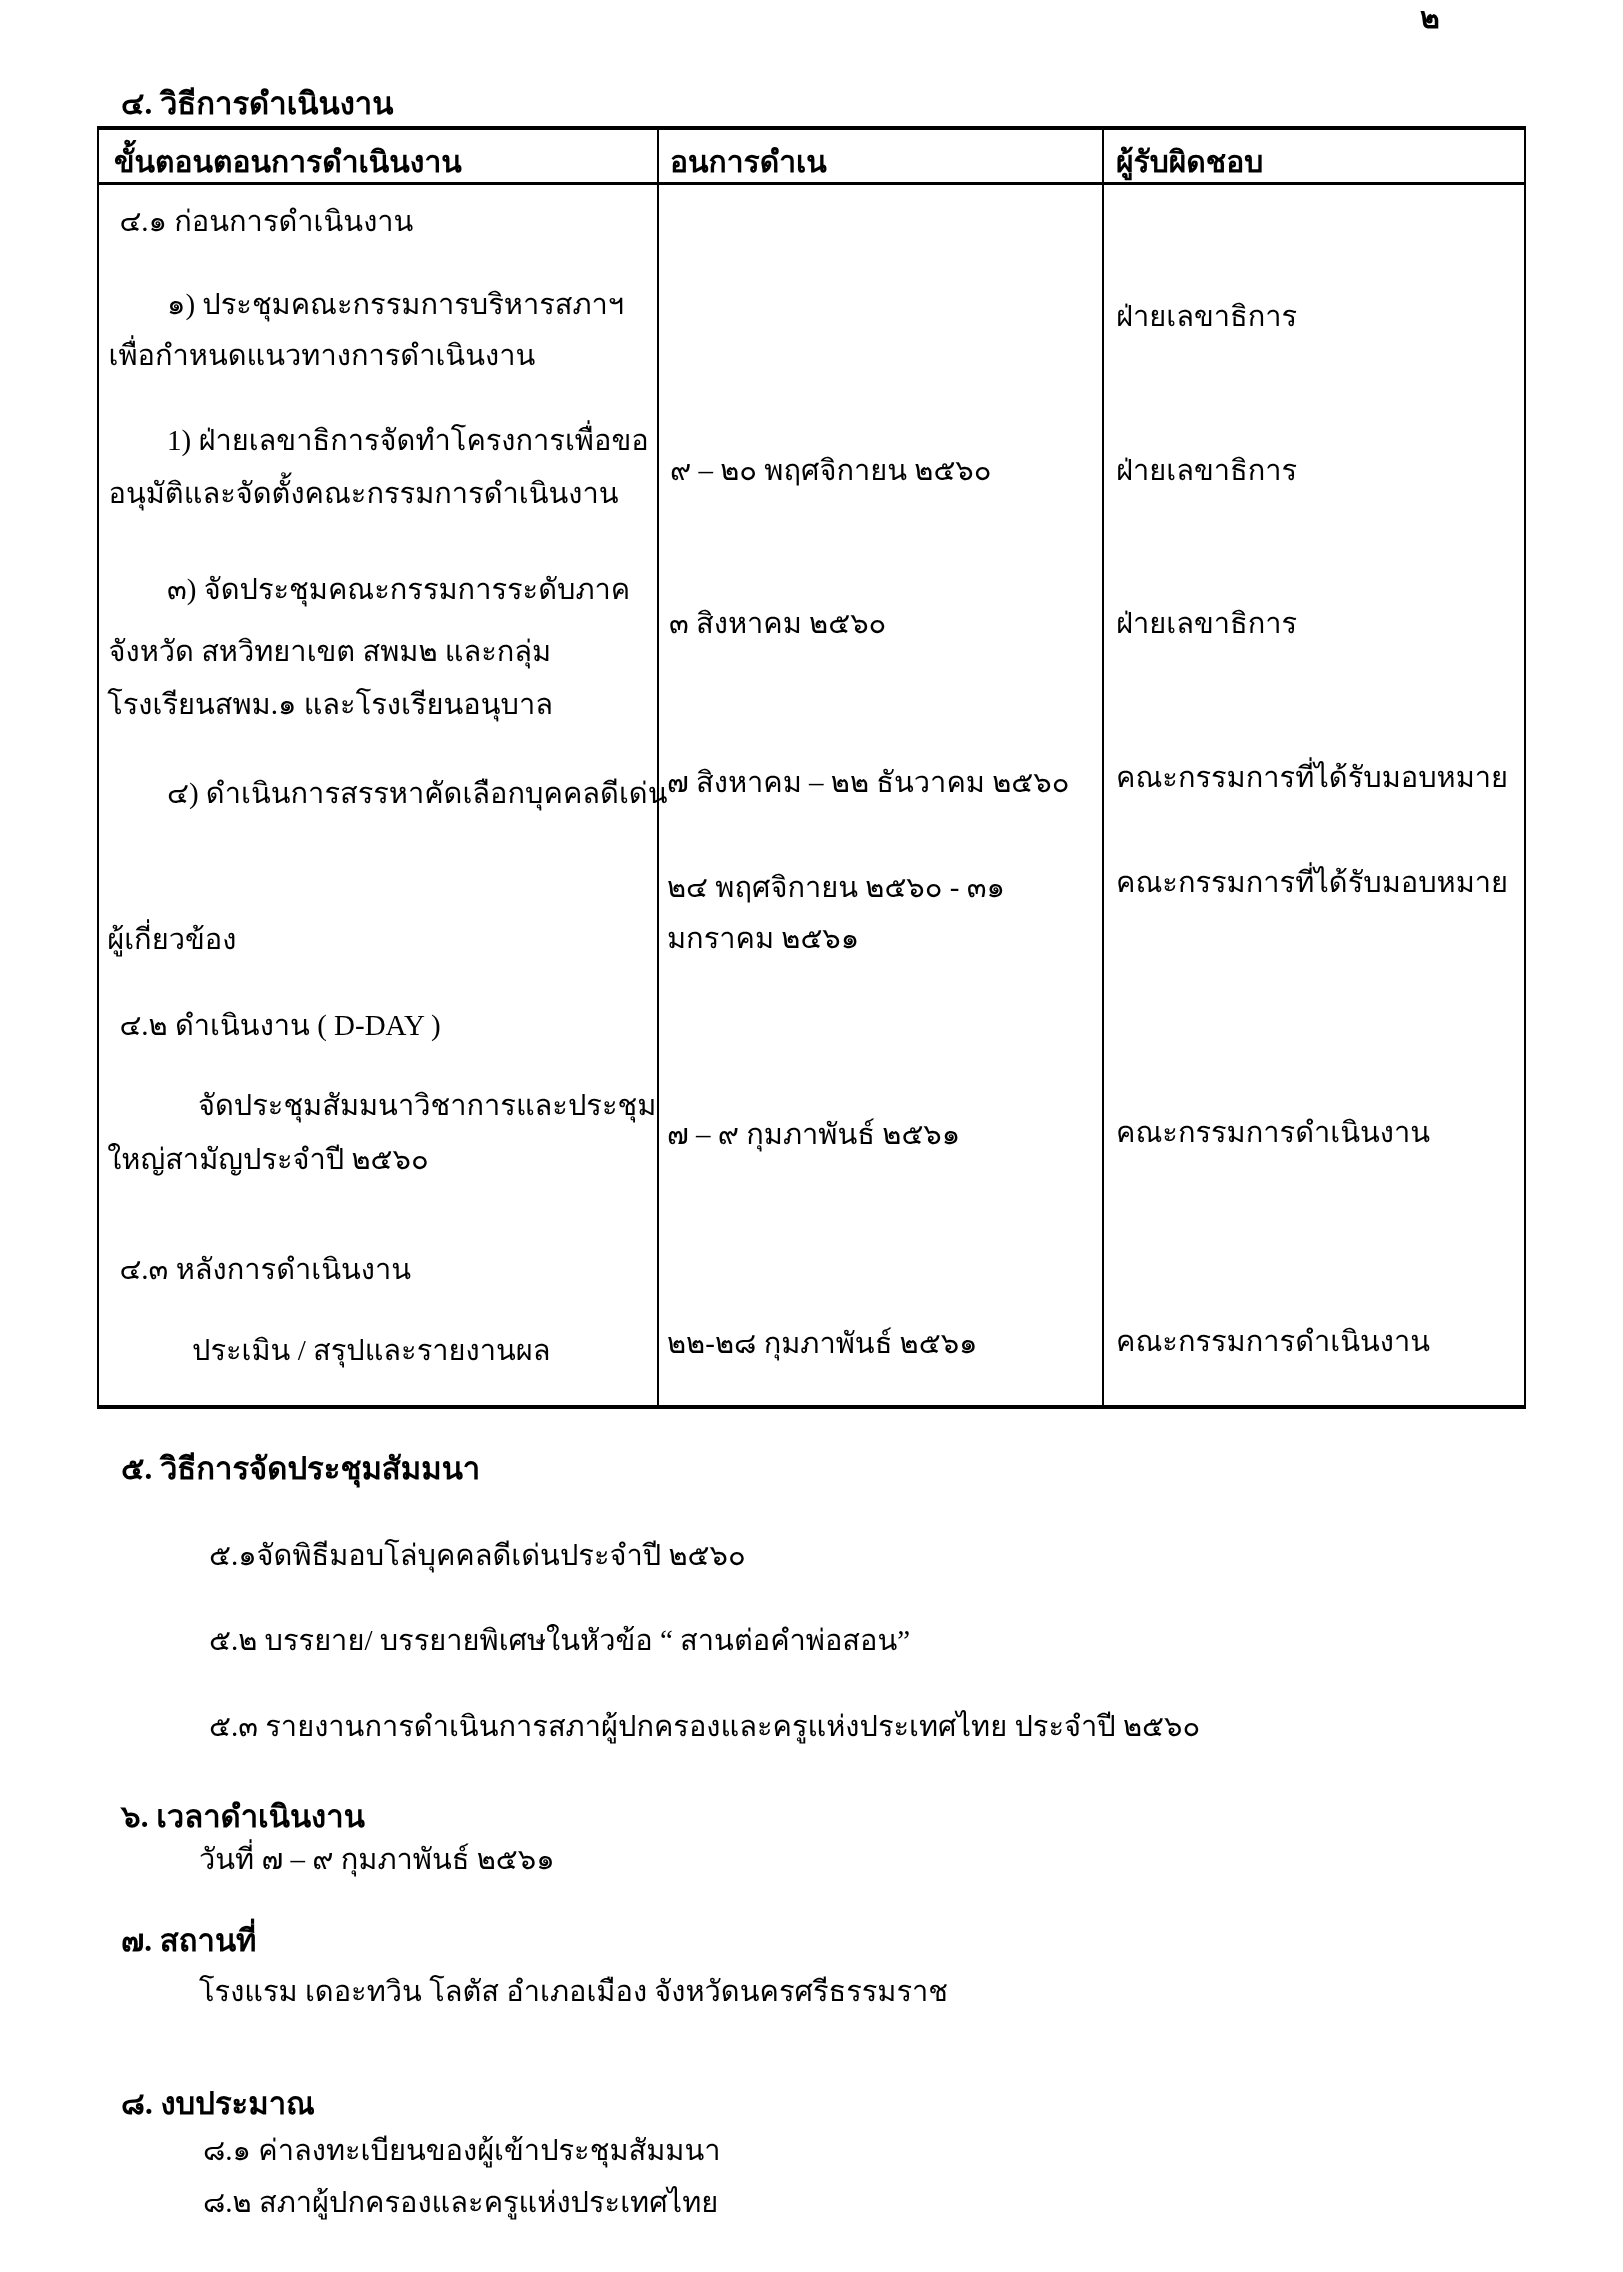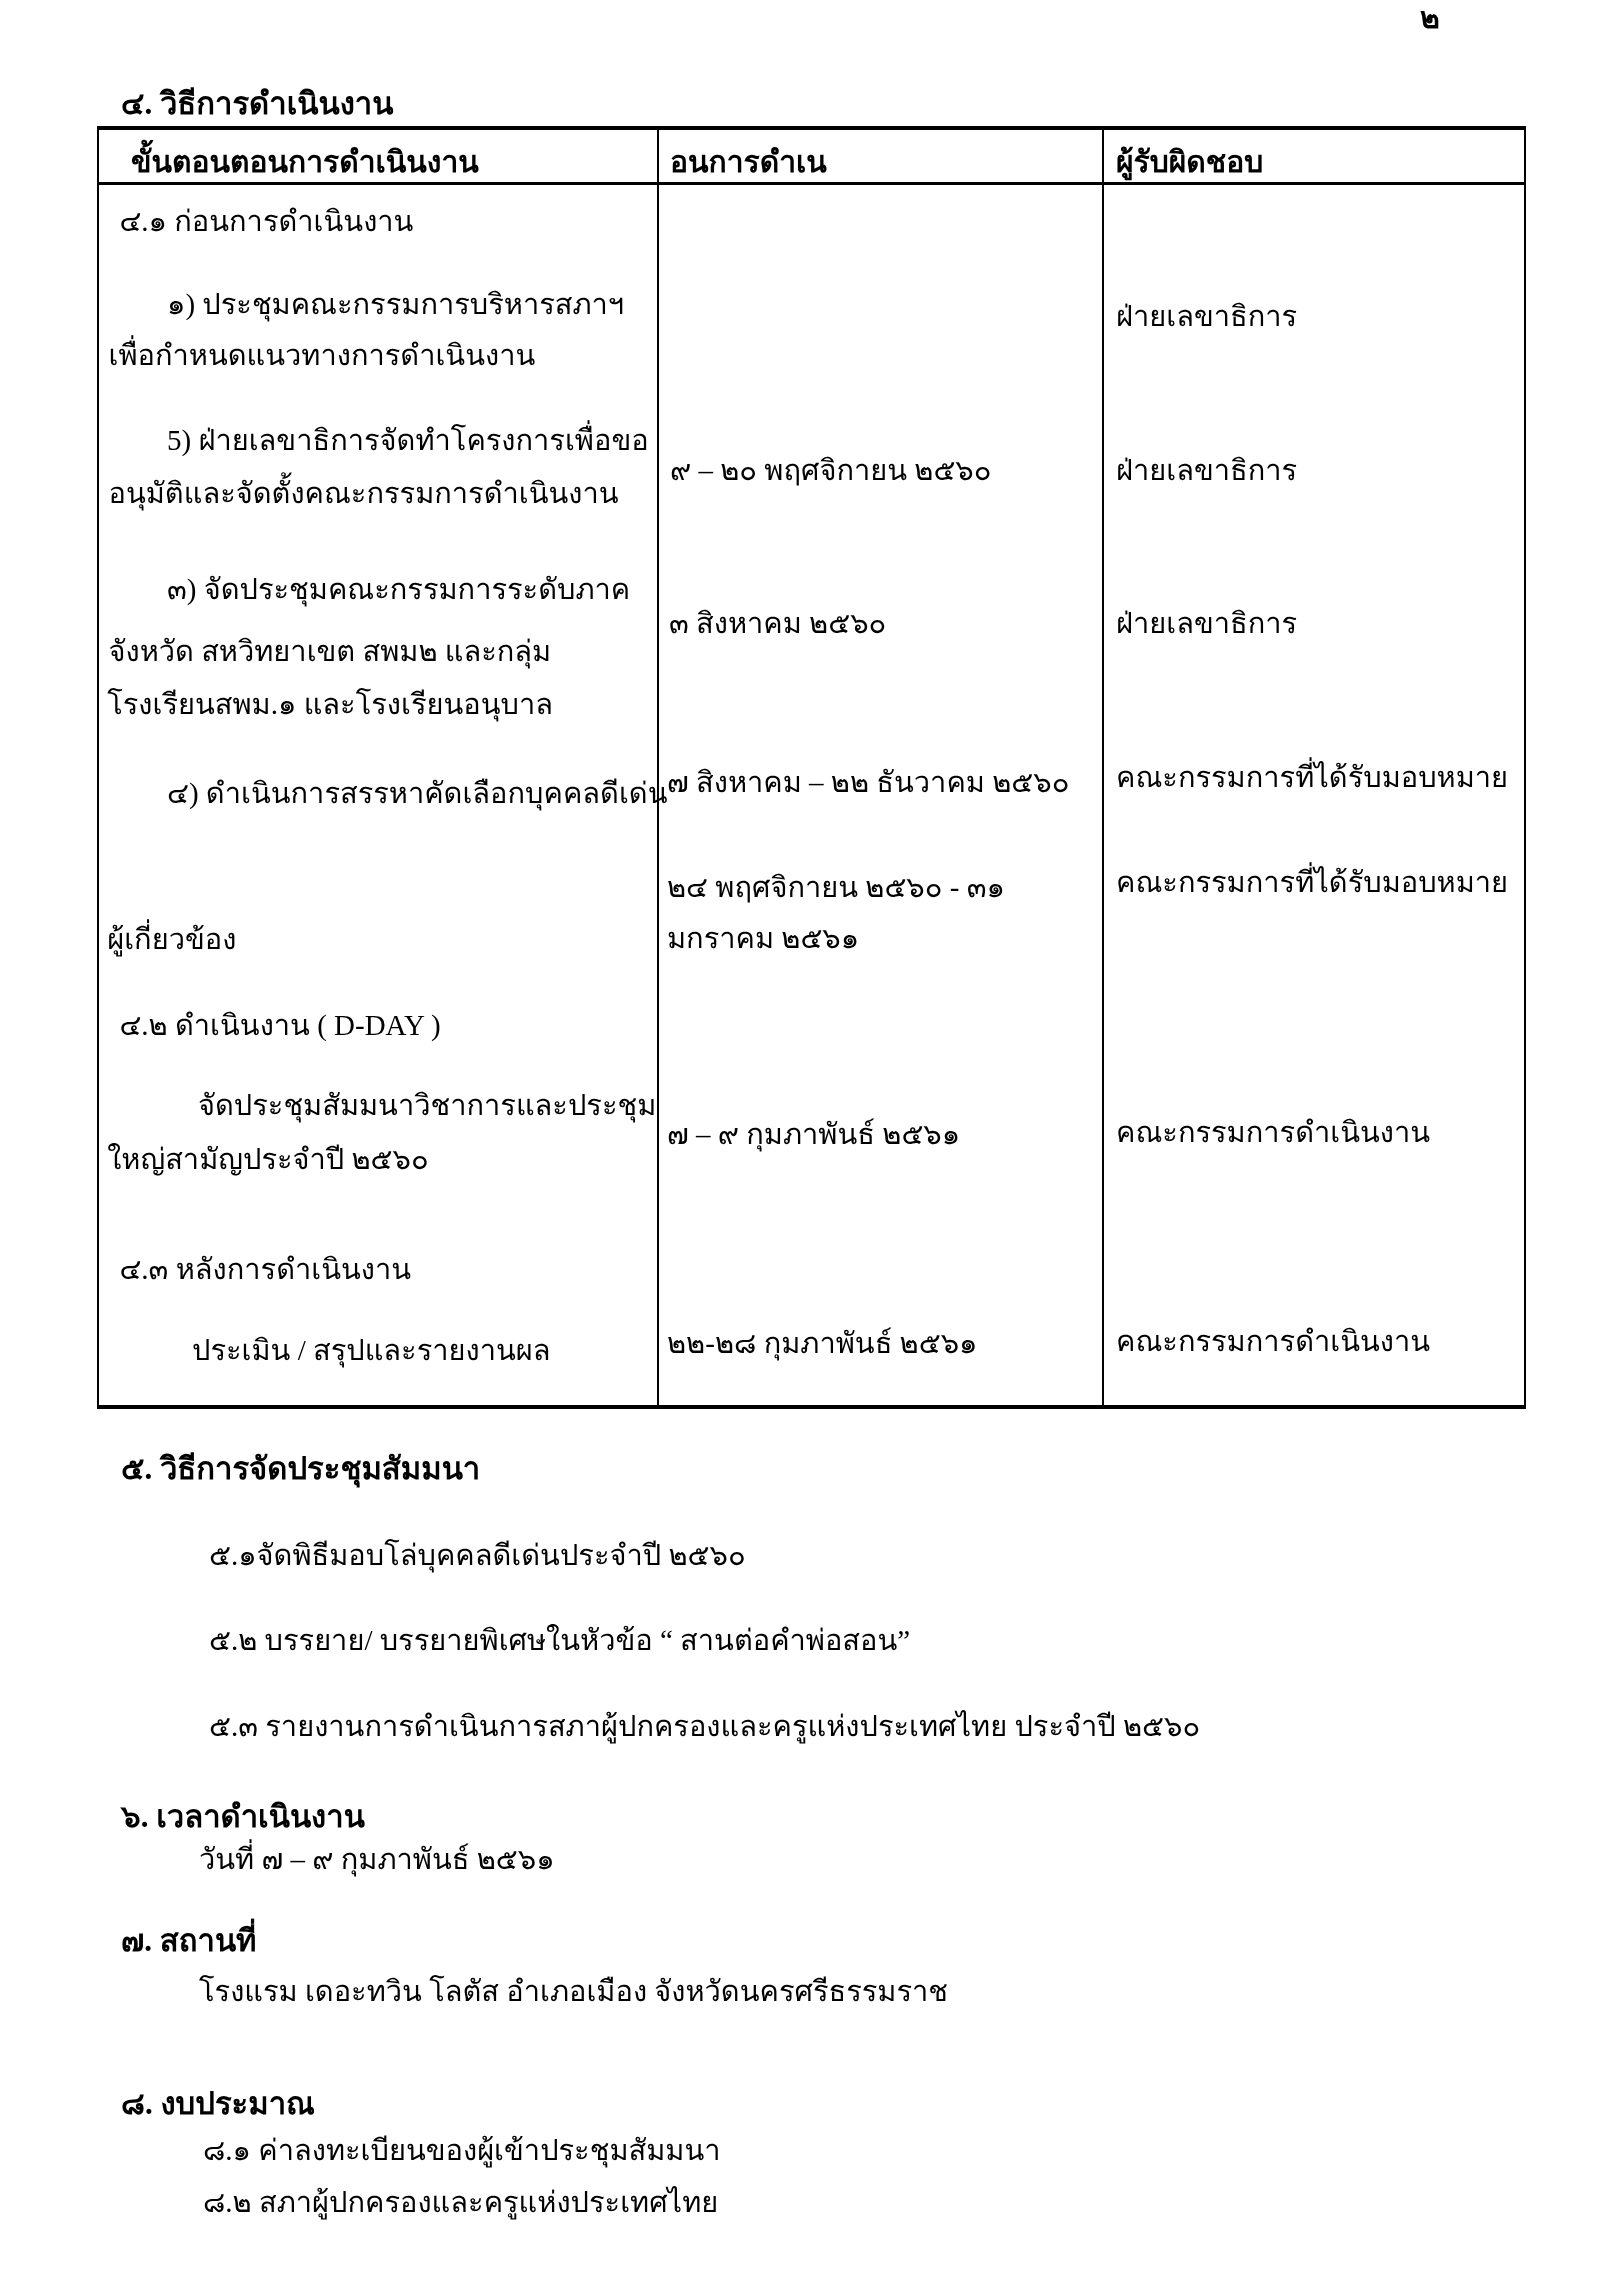--- a/index.html
+++ b/index.html
@@ -35,29 +35,29 @@
 
   <div class="abs bold" style="top:1.4px;left:1420px;font-size:30px;">๒</div>
 
   <div class="abs hd" style="top:86px;left:121px;">๔. วิธีการดำเนินงาน</div>
 
   <div class="ops-table">
     <div class="vline" style="left:558px;"></div>
     <div class="vline" style="left:1003px;"></div>
 
     <div class="thead-row">
-      <div class="th" style="left:15px;margin-left:17px;">ขั้นตอนตอนการดำเนินงาน</div>
+      <div class="th" style="left:15px;">ขั้นตอนตอนการดำเนินงาน</div>
       <div class="th" style="left:571px;">อนการดำเน</div>
       <div class="th" style="left:1017px;">ผู้รับผิดชอบ</div>
     </div>
 
     <div class="abs" style="top:75px;left:20.4px;">๔.๑ ก่อนการดำเนินงาน</div>
     <div class="abs" style="top:158px;left:68px;">๑) ประชุมคณะกรรมการบริหารสภาฯ</div>
     <div class="abs" style="top:209px;left:9.5px;">เพื่อกำหนดแนวทางการดำเนินงาน</div>
-    <div class="abs" style="top:294px;left:68px;">5) ฝ่ายเลขาธิการจัดทำโครงการเพื่อขอ</div>
+    <div class="abs" style="top:294px;left:68px;">1) ฝ่ายเลขาธิการจัดทำโครงการเพื่อขอ</div>
     <div class="abs" style="top:347px;left:9.5px;">อนุมัติและจัดตั้งคณะกรรมการดำเนินงาน</div>
     <div class="abs" style="top:443px;left:68px;">๓) จัดประชุมคณะกรรมการระดับภาค</div>
     <div class="abs" style="top:505px;left:9.5px;">จังหวัด  สหวิทยาเขต สพม๒  และกลุ่ม</div>
     <div class="abs" style="top:558px;left:8.2px;">โรงเรียนสพม.๑  และโรงเรียนอนุบาล</div>
     <div class="abs" style="top:647px;left:68px;">๔) ดำเนินการสรรหาคัดเลือกบุคคลดีเด่น</div>
     <div class="abs" style="top:793px;left:8.2px;">ผู้เกี่ยวข้อง</div>
     <div class="abs" style="top:879px;left:20.4px;">๔.๒ ดำเนินงาน ( D-DAY )</div>
     <div class="abs" style="top:959px;left:99px;">จัดประชุมสัมมนาวิชาการและประชุม</div>
     <div class="abs" style="top:1013px;left:8.2px;">ใหญ่สามัญประจำปี  ๒๕๖๐</div>
     <div class="abs" style="top:1123px;left:20.4px;">๔.๓  หลังการดำเนินงาน</div>

